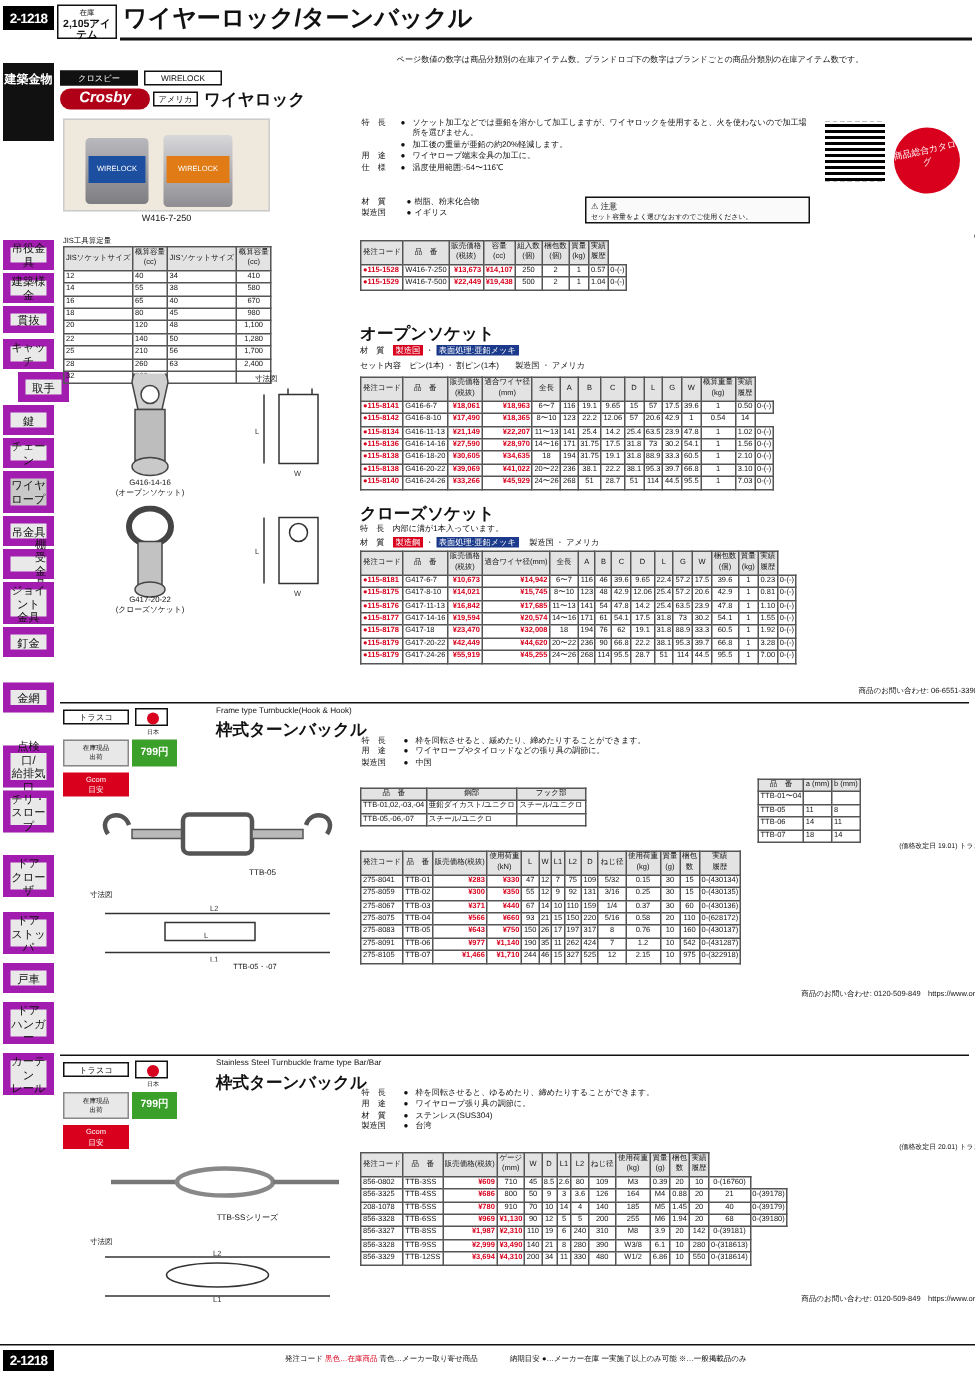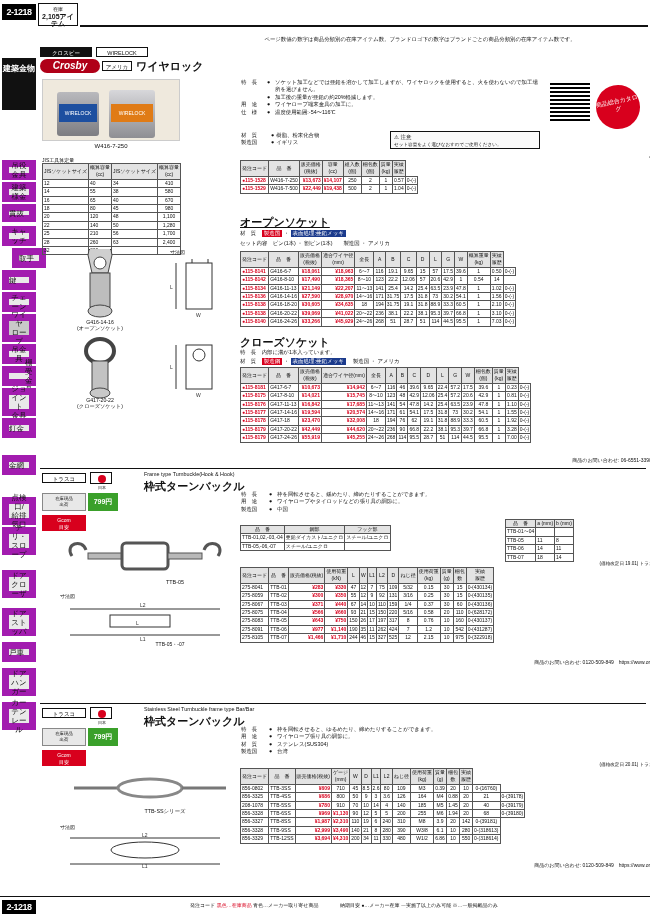--- a/index.html
+++ b/index.html
@@ -11,21 +11,21 @@
   .pagebox{position:absolute;left:2px;top:4px;width:34px;height:16px;background:#000;color:#fff;font-size:9px;font-weight:bold;text-align:center;line-height:16px;letter-spacing:-0.5px;}
   .stockbox{position:absolute;left:38px;top:3px;width:38px;height:19px;border:1px solid #111;text-align:center;line-height:7px;padding-top:2px;}
   .stockbox .l1{font-size:5px;}
   .stockbox .l2{font-size:7px;font-weight:bold;}
   .maintitle{position:absolute;left:82px;top:2px;font-size:16px;font-weight:bold;letter-spacing:0px;}
   .topline{position:absolute;left:80px;top:25px;width:568px;height:2px;background:#111;}
 
   
   .rail{position:absolute;left:2px;top:30px;width:34px;height:875px;}
   .rail .cat{position:absolute;left:0;width:34px;background:#111;color:#fff;text-align:center;font-size:8px;font-weight:bold;line-height:10px;}
-  .rail .itm{position:absolute;left:0;width:34px;background:#e9e9e9;border:7px solid #a21caf;box-sizing:border-box;text-align:center;font-size:7.5px;line-height:9px;color:#111;display:flex;align-items:center;justify-content:flex-start;}
+  .rail .itm{position:absolute;left:0;width:34px;background:#e9e9e9;border:5px solid #a21caf;box-sizing:border-box;text-align:center;font-size:7.5px;line-height:9px;color:#111;display:flex;align-items:center;justify-content:center;}
   .rail .itm.on{background:#c9c9c9;}
 
   
   .blk{position:absolute;box-sizing:border-box;}
   .bd{border:1px solid #111;}
   .red{color:#d8001d;}
   .b{font-weight:bold;}
   .c{text-align:center;}
   .r{text-align:right;}
   table{border-collapse:collapse;font-size:5px;}
@@ -45,25 +45,26 @@
 <body>
 
 <div class="page">
 
   <div class="top">
     <div class="pagebox">2-1218</div>
     <div class="stockbox">
       <div class="l1">在庫</div>
       <div class="l2">2,105アイテム</div>
     </div>
+    <div class="maintitle">ワイヤーロック/ターンバックル</div>
     <div class="topline"></div>
   </div>
 
   <div class="rail">
-    <div class="cat" style="top:28px;height:46px;padding-top:6px;">
+    <div class="cat" style="top:12px;height:46px;padding-top:6px;">
       <span>建築金物</span>
     </div>
     <div class="itm" style="top:130px;height:20px;">
         <span>吊役金具</span>
       </div>
     <div class="itm" style="top:152px;height:20px;">
         <span>建築様金</span>
       </div>
     <div class="itm" style="top:174px;height:18px;">
         <span>貫抜</span>
@@ -296,21 +297,21 @@
               <td class="c">1</td>
               <td class="c">1.04</td>
               <td class="c">0-(-)</td>
             </tr>
           </tbody>
         </table>
     </div>
   </div>
 
   <div class="blk" style="left:40px;top:215px;width:606px;">
-    <div class="blk" style="left:200px;top:0;text-decoration:underline;">
+    <div class="blk" style="left:200px;top:0;">
       <span class="sec-title">オープンソケット</span>
     </div>
     <div class="blk" style="left:200px;top:15px;font-size:5.4px;">
       <span style="margin-right:4px;">材　質</span>
       <span class="tagred">製造国</span>
       <span>・</span>
       <span class="tagblue">表面処理:亜鉛メッキ</span>
     </div>
     <div class="blk" style="left:200px;top:25px;font-size:5.4px;">
       <span style="margin-right:4px;">セット内容</span>

